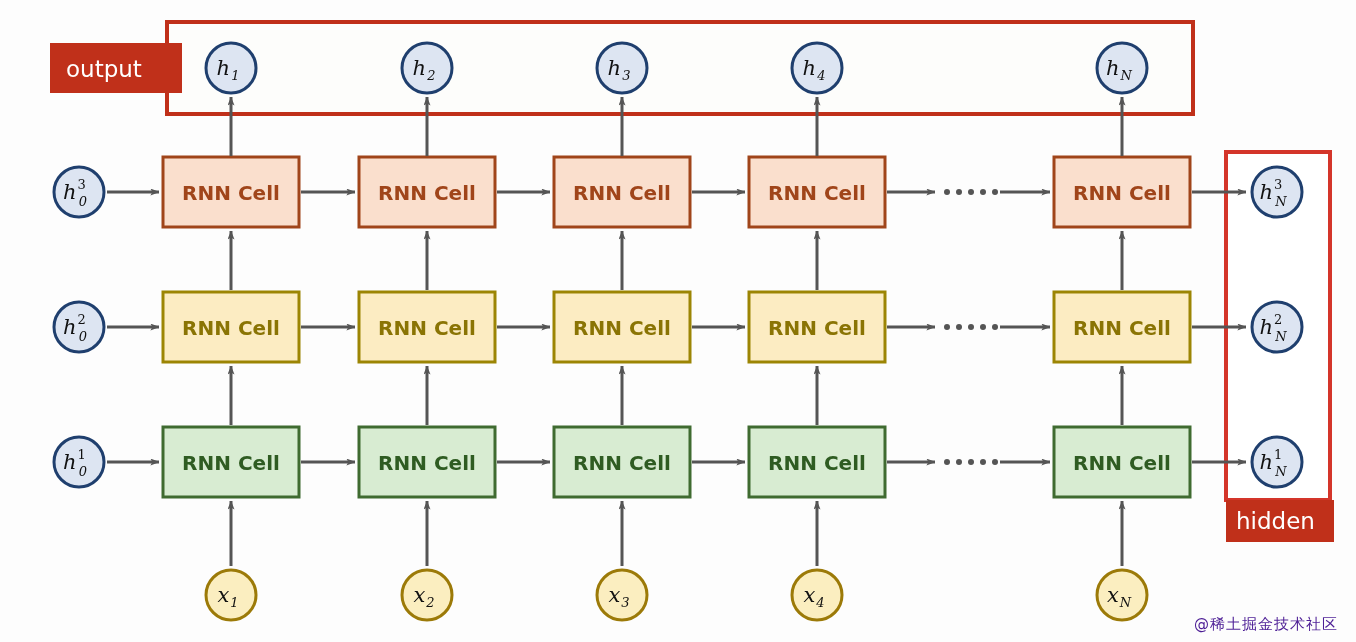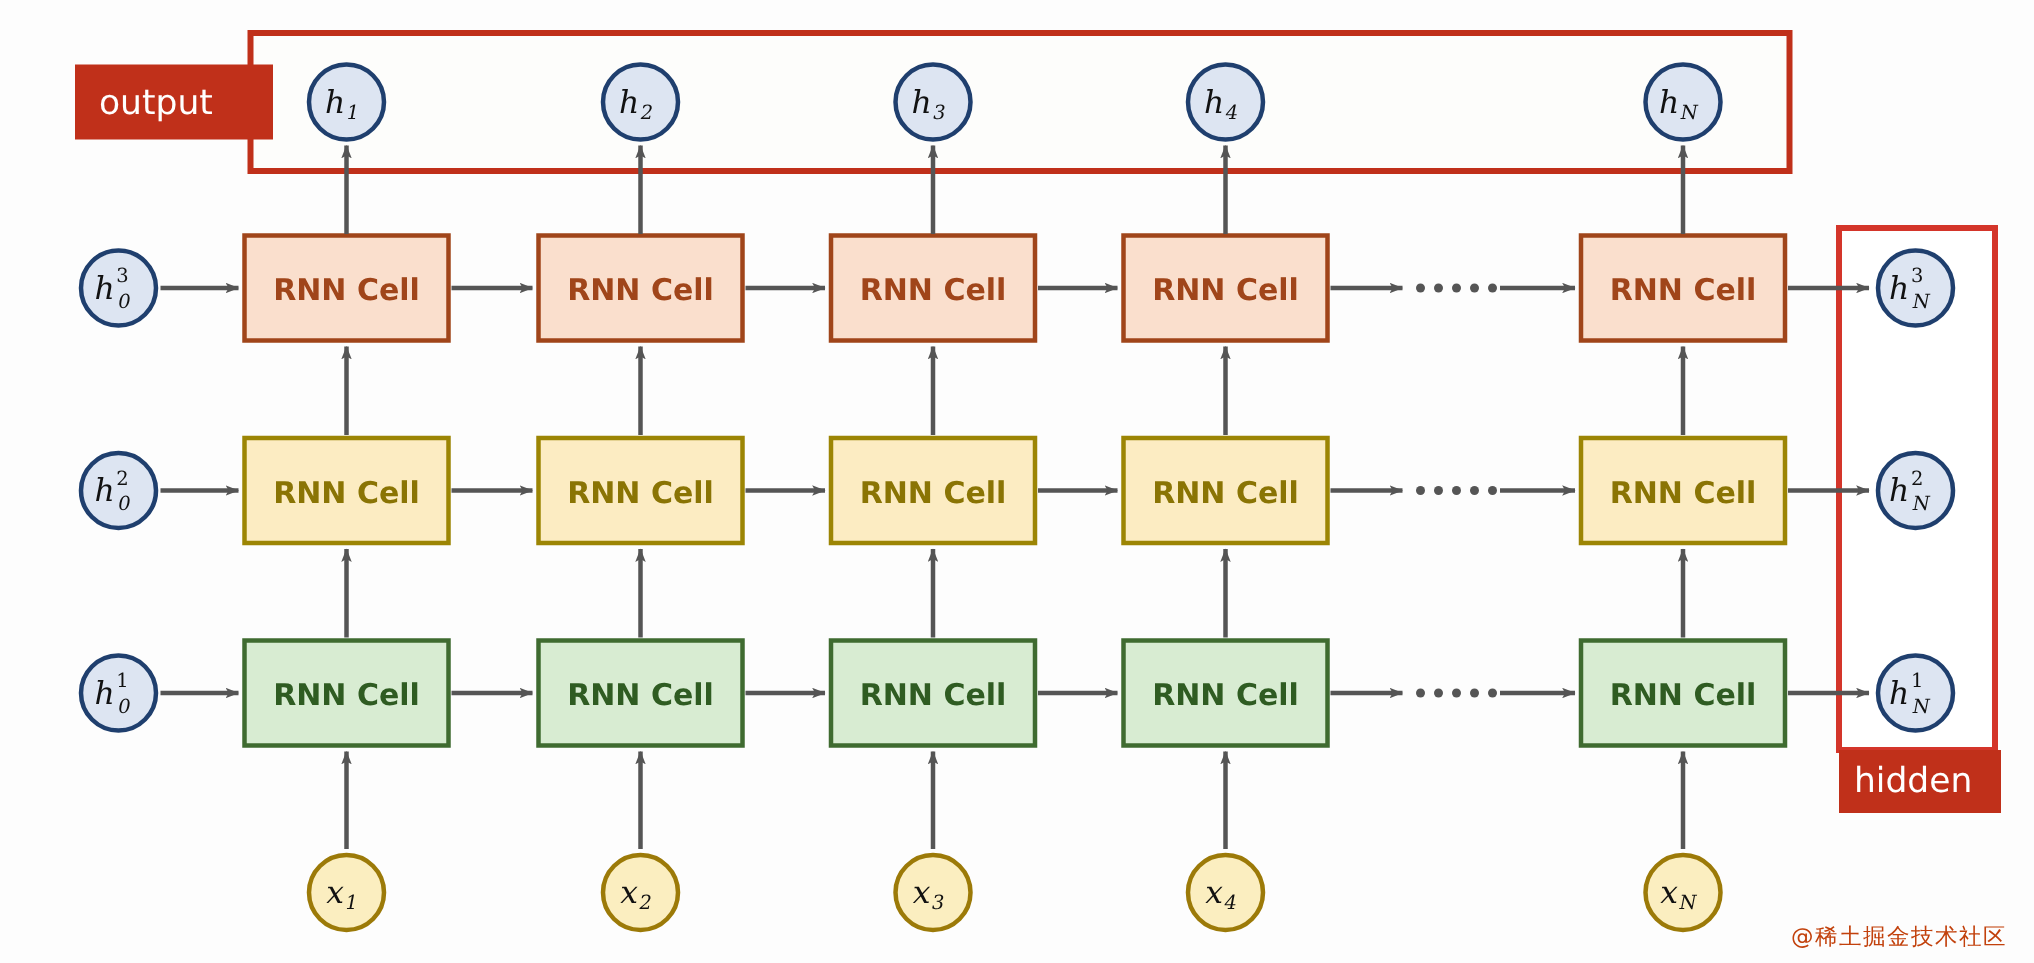--- a/index.html
+++ b/index.html
@@ -53,21 +53,21 @@
     font-size: 23px;
     fill: #ffffff;
     dominant-baseline: central;
   }
   .watermark {
     position: absolute;
     right: 18px;
     bottom: 8px;
     font-family: "DejaVu Sans", sans-serif;
     font-size: 15px;
-    color: #c2410c;
+    color: #4c1d95;
     letter-spacing: 1px;
     user-select: none;
   }
 </style>
 </head>
 <body>
 
 <div id="diagram-root">
   <svg class="stage" viewBox="0 0 1356 642">
     <defs>

